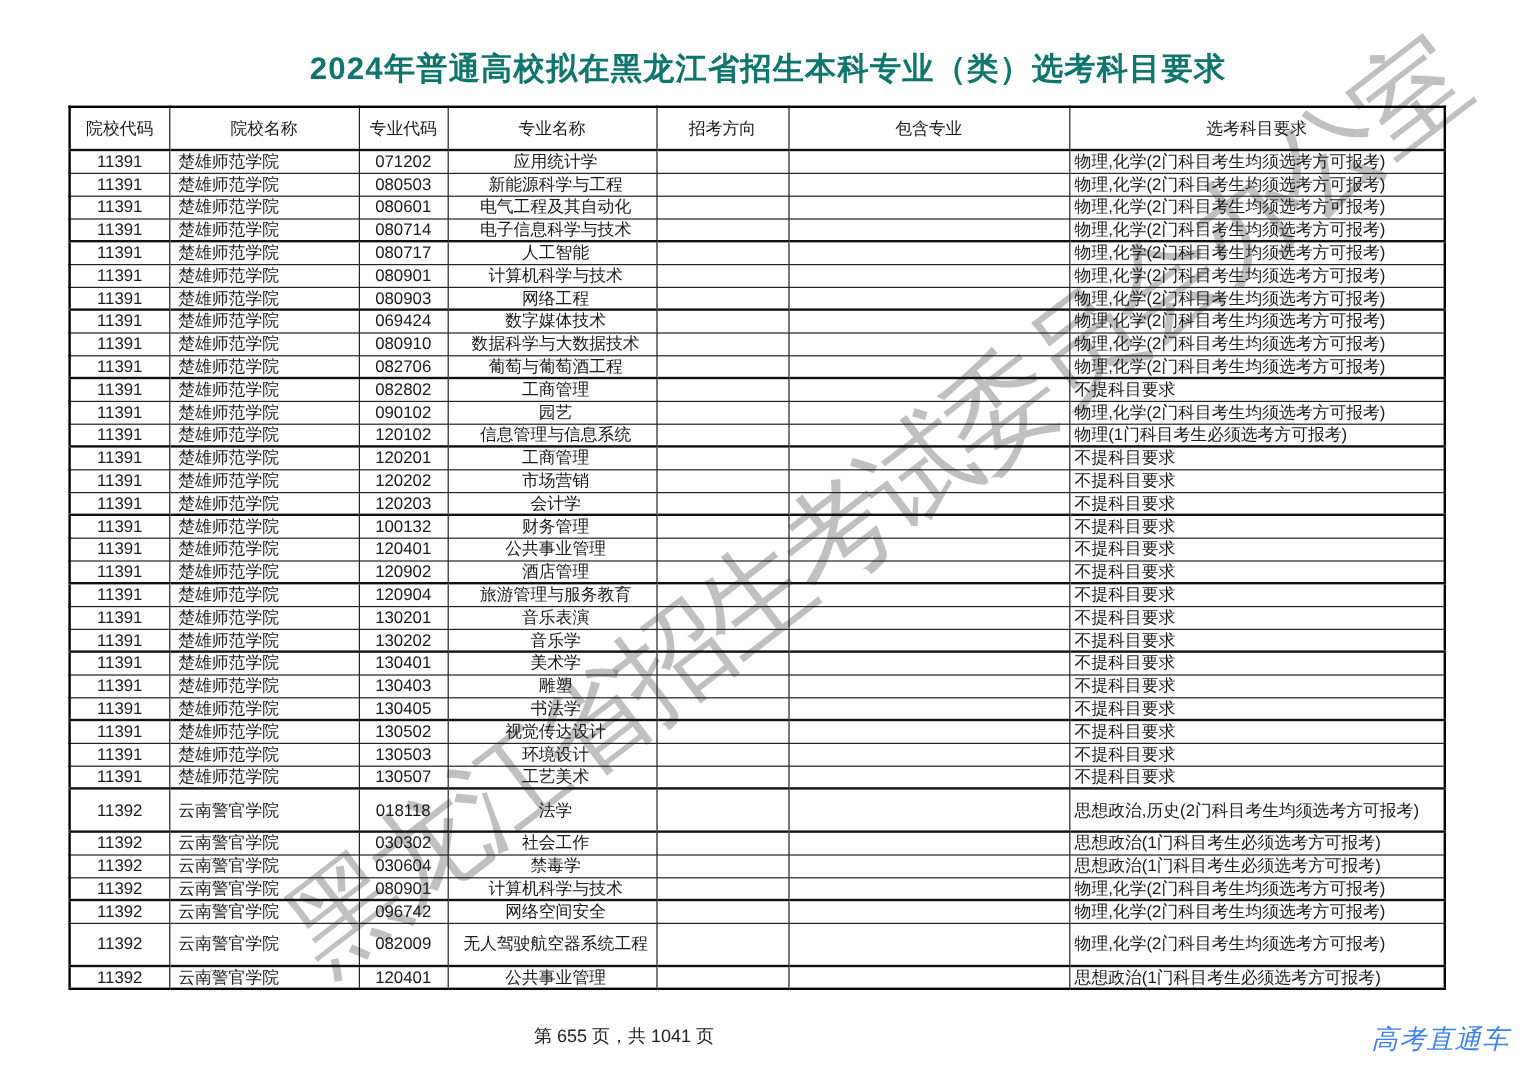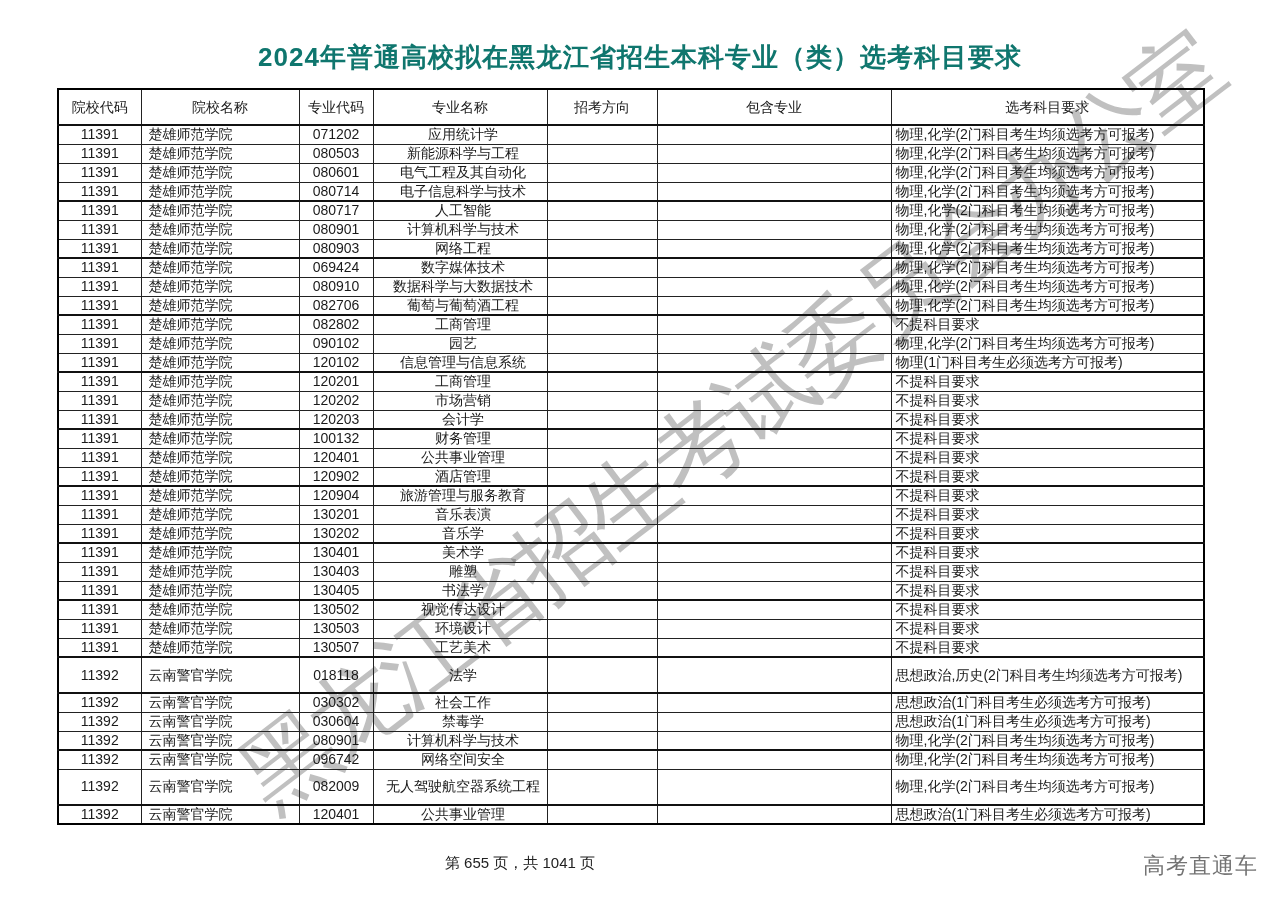--- a/index.html
+++ b/index.html
@@ -51,21 +51,21 @@
   td.c-left { text-align: left; padding-left: 7px; }
   td.c-major { text-align: center; padding-left: 6px; }
   td.c-req { text-align: left; padding-left: 4px; padding-right: 18px; word-break: break-all; }
 
   .footer-page {
     position: absolute; top: 854px; left: 0; width: 1040px;
     text-align: center; font-size: 15px; color: #222; z-index: 2;
   }
   .footer-brand {
     position: absolute; top: 851px; right: 22px;
-    font-size: 22px; color: #737373; z-index: 2; letter-spacing: 1px;
+    font-size: 22px; color: #3b82f6; z-index: 2; letter-spacing: 1px; font-style: italic;
   }
 </style>
 </head>
 <body>
 
 <div class="page-title">2024年普通高校拟在黑龙江省招生本科专业（类）选考科目要求</div>
 
 <div class="watermark">黑龙江省招生考试委员会办公室</div>
 
 <div class="tbl-wrap">

